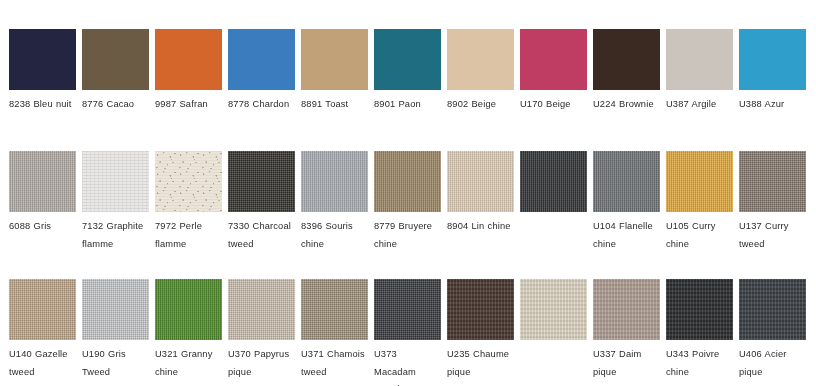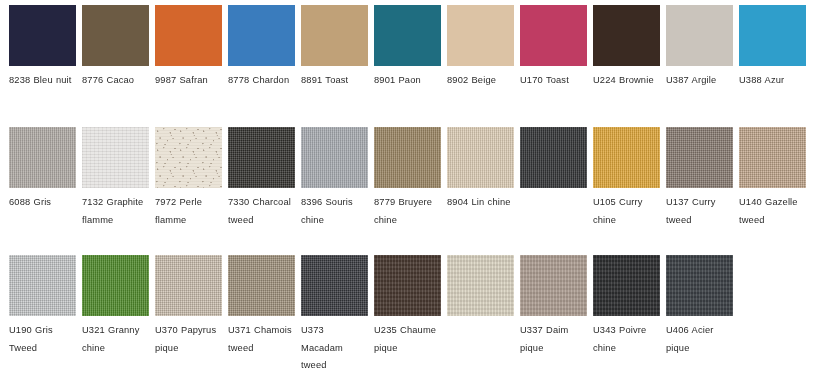--- a/index.html
+++ b/index.html
@@ -17,20 +17,21 @@
     display: grid;
     grid-template-columns: repeat(11, 73px);
     grid-template-rows: 122px 128px 136px;
     padding-left: 9px;
     padding-top: 5px;
     box-sizing: border-box;
   }
   .swatch-cell {
     width: 73px;
     position: relative;
+    margin-top: 24px;
   }
   .swatch-chip {
     width: 67px;
     height: 61px;
     position: relative;
     overflow: hidden;
   }
   .swatch-chip .tex {
     position: absolute;
     inset: 0;
@@ -144,21 +145,21 @@
     <div class="swatch-cell">
       <div class="swatch-chip" style="background-color: rgb(220, 195, 165);">
         <div class="tex tex-plain"></div>
       </div>
       <div class="swatch-label">8902 Beige</div>
     </div>
     <div class="swatch-cell">
       <div class="swatch-chip" style="background-color: rgb(191, 60, 99);">
         <div class="tex tex-plain"></div>
       </div>
-      <div class="swatch-label">U170 Toast</div>
+      <div class="swatch-label">U170 Beige</div>
     </div>
     <div class="swatch-cell">
       <div class="swatch-chip" style="background-color: rgb(58, 42, 34);">
         <div class="tex tex-plain"></div>
       </div>
       <div class="swatch-label">U224 Brownie</div>
     </div>
     <div class="swatch-cell">
       <div class="swatch-chip" style="background-color: rgb(202, 196, 188);">
         <div class="tex tex-plain"></div>
@@ -210,20 +211,26 @@
     <div class="swatch-cell">
       <div class="swatch-chip" style="background-color: rgb(221, 205, 182);">
         <div class="tex tex-chine"></div>
       </div>
       <div class="swatch-label">8904 Lin chine</div>
     </div>
     <div class="swatch-cell">
       <div class="swatch-chip" style="background-color: rgb(51, 52, 54);">
         <div class="tex tex-chine"></div>
       </div>
+    </div>
+    <div class="swatch-cell">
+      <div class="swatch-chip" style="background-color: rgb(111, 115, 118);">
+        <div class="tex tex-chine"></div>
+      </div>
+      <div class="swatch-label">U104 Flanelle chine</div>
     </div>
     <div class="swatch-cell">
       <div class="swatch-chip" style="background-color: rgb(223, 167, 58);">
         <div class="tex tex-chine"></div>
       </div>
       <div class="swatch-label">U105 Curry chine</div>
     </div>
     <div class="swatch-cell">
       <div class="swatch-chip" style="background-color: rgb(138, 124, 114);">
         <div class="tex tex-tweed"></div>

